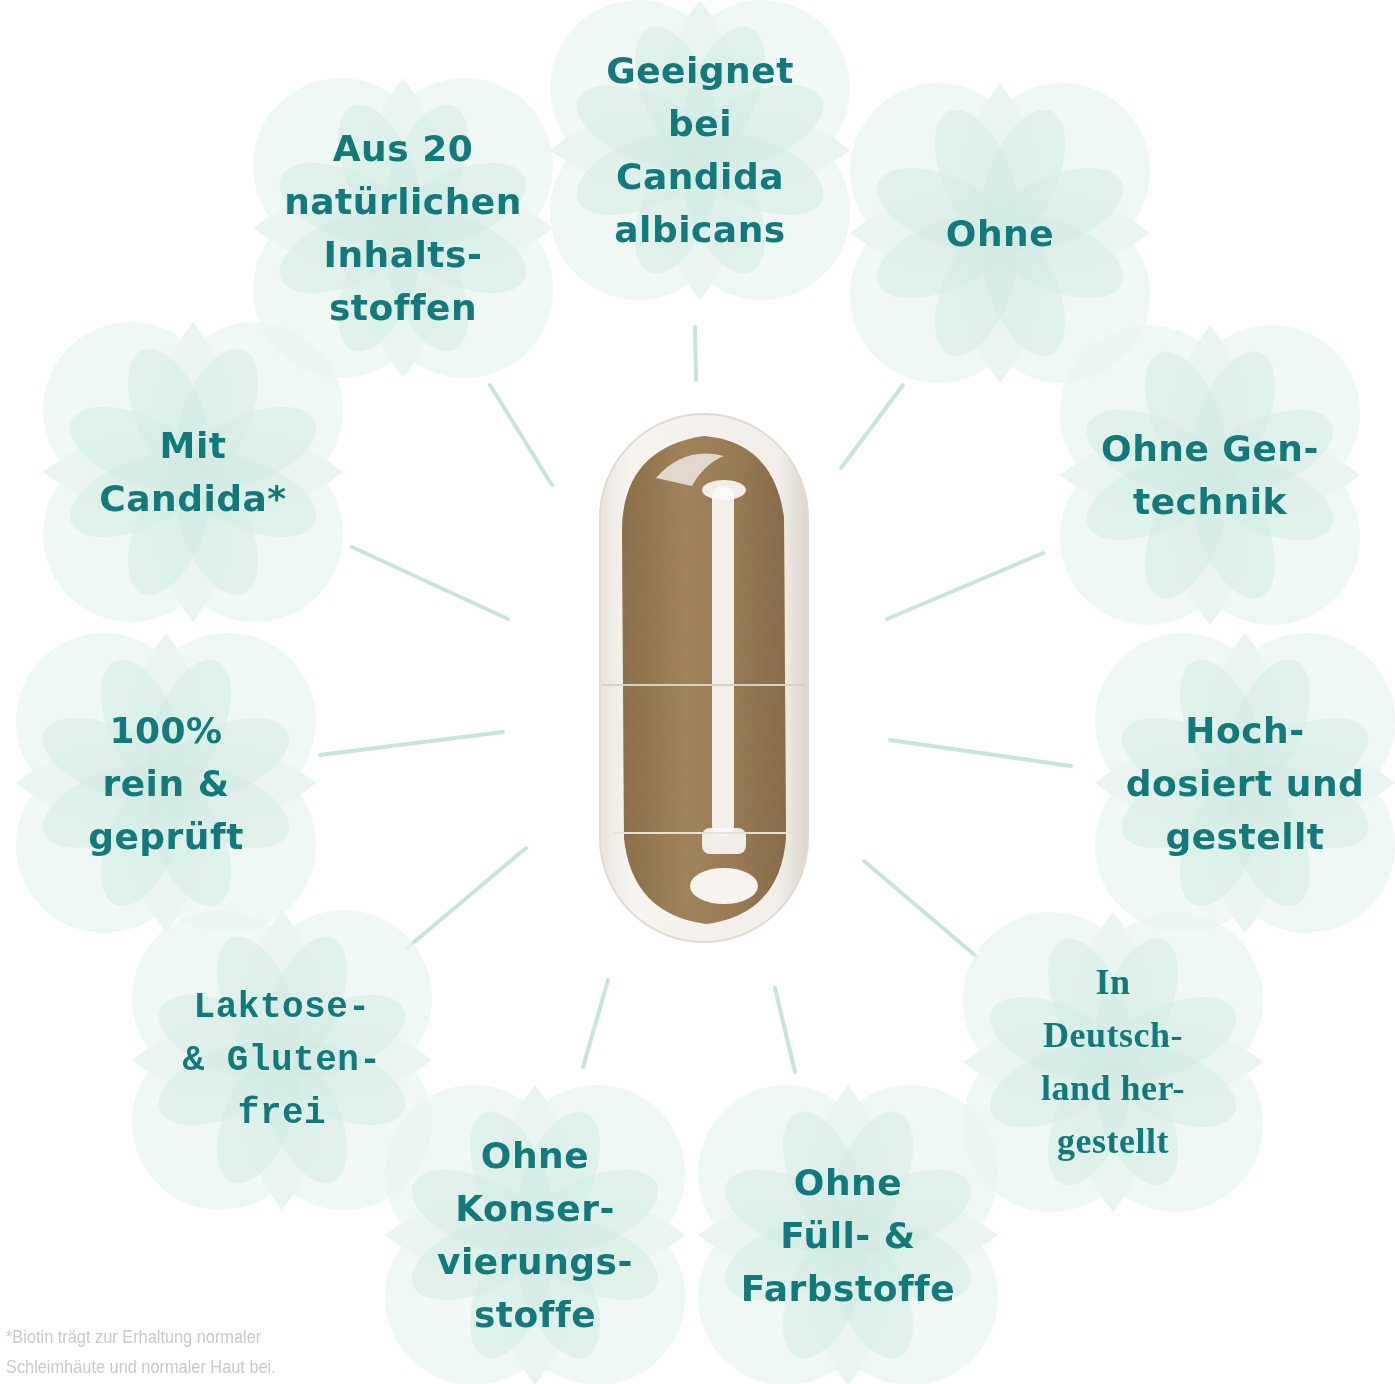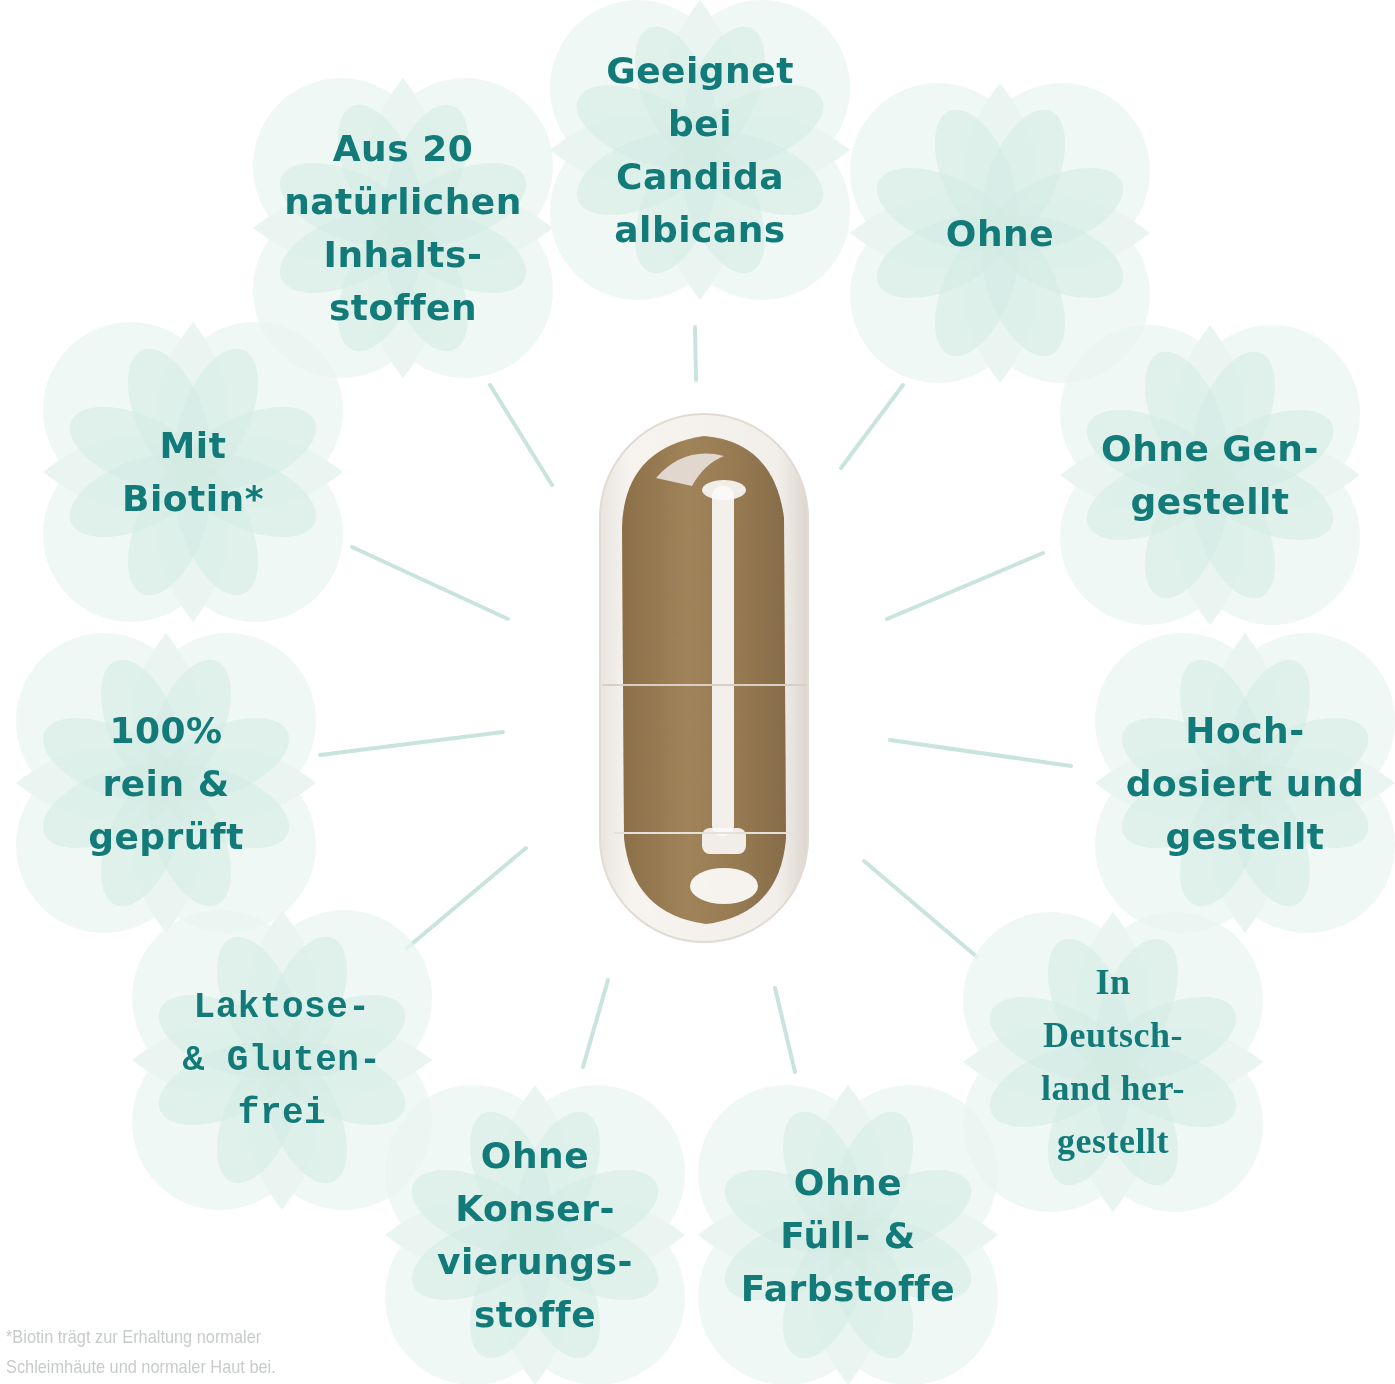--- a/index.html
+++ b/index.html
@@ -98,21 +98,21 @@
           <ellipse cx="0" cy="-62" rx="34" ry="70" fill="#d4ebe4" opacity="0.55" transform="rotate(22.5)"></ellipse>
           <ellipse cx="0" cy="-62" rx="34" ry="70" fill="#d4ebe4" opacity="0.55" transform="rotate(67.5)"></ellipse>
           <ellipse cx="0" cy="-62" rx="34" ry="70" fill="#d4ebe4" opacity="0.55" transform="rotate(112.5)"></ellipse>
           <ellipse cx="0" cy="-62" rx="34" ry="70" fill="#d4ebe4" opacity="0.55" transform="rotate(157.5)"></ellipse>
           <ellipse cx="0" cy="-62" rx="34" ry="70" fill="#d4ebe4" opacity="0.55" transform="rotate(202.5)"></ellipse>
           <ellipse cx="0" cy="-62" rx="34" ry="70" fill="#d4ebe4" opacity="0.55" transform="rotate(247.5)"></ellipse>
           <ellipse cx="0" cy="-62" rx="34" ry="70" fill="#d4ebe4" opacity="0.55" transform="rotate(292.5)"></ellipse>
           <ellipse cx="0" cy="-62" rx="34" ry="70" fill="#d4ebe4" opacity="0.55" transform="rotate(337.5)"></ellipse>
         </svg>
         <div class="flabel">Ohne Gen-
-gestellt</div>
+technik</div>
       </div>
       <div class="flower" style="left: 1095px; top: 633px;">
         <svg viewBox="-150 -150 300 300">
           <circle cx="-62" cy="-62" r="88" fill="#eaf5f1" opacity="0.75"></circle>
           <circle cx="62" cy="-62" r="88" fill="#eaf5f1" opacity="0.75"></circle>
           <circle cx="-62" cy="62" r="88" fill="#eaf5f1" opacity="0.75"></circle>
           <circle cx="62" cy="62" r="88" fill="#eaf5f1" opacity="0.75"></circle>
           <path d="M0 -150 Q 70 -60 0 0 Q -70 -60 0 -150Z" fill="#eaf5f1"></path>
           <path d="M0 150 Q 70 60 0 0 Q -70 60 0 150Z" fill="#eaf5f1"></path>
           <path d="M-150 0 Q -60 70 0 0 Q -60 -70 -150 0Z" fill="#eaf5f1"></path>
@@ -260,21 +260,21 @@
           <ellipse cx="0" cy="-62" rx="34" ry="70" fill="#d4ebe4" opacity="0.55" transform="rotate(22.5)"></ellipse>
           <ellipse cx="0" cy="-62" rx="34" ry="70" fill="#d4ebe4" opacity="0.55" transform="rotate(67.5)"></ellipse>
           <ellipse cx="0" cy="-62" rx="34" ry="70" fill="#d4ebe4" opacity="0.55" transform="rotate(112.5)"></ellipse>
           <ellipse cx="0" cy="-62" rx="34" ry="70" fill="#d4ebe4" opacity="0.55" transform="rotate(157.5)"></ellipse>
           <ellipse cx="0" cy="-62" rx="34" ry="70" fill="#d4ebe4" opacity="0.55" transform="rotate(202.5)"></ellipse>
           <ellipse cx="0" cy="-62" rx="34" ry="70" fill="#d4ebe4" opacity="0.55" transform="rotate(247.5)"></ellipse>
           <ellipse cx="0" cy="-62" rx="34" ry="70" fill="#d4ebe4" opacity="0.55" transform="rotate(292.5)"></ellipse>
           <ellipse cx="0" cy="-62" rx="34" ry="70" fill="#d4ebe4" opacity="0.55" transform="rotate(337.5)"></ellipse>
         </svg>
         <div class="flabel">Mit
-Biotin*</div>
+Candida*</div>
       </div>
       <div class="flower" style="left: 253px; top: 78px;">
         <svg viewBox="-150 -150 300 300">
           <circle cx="-62" cy="-62" r="88" fill="#eaf5f1" opacity="0.75"></circle>
           <circle cx="62" cy="-62" r="88" fill="#eaf5f1" opacity="0.75"></circle>
           <circle cx="-62" cy="62" r="88" fill="#eaf5f1" opacity="0.75"></circle>
           <circle cx="62" cy="62" r="88" fill="#eaf5f1" opacity="0.75"></circle>
           <path d="M0 -150 Q 70 -60 0 0 Q -70 -60 0 -150Z" fill="#eaf5f1"></path>
           <path d="M0 150 Q 70 60 0 0 Q -70 60 0 150Z" fill="#eaf5f1"></path>
           <path d="M-150 0 Q -60 70 0 0 Q -60 -70 -150 0Z" fill="#eaf5f1"></path>

